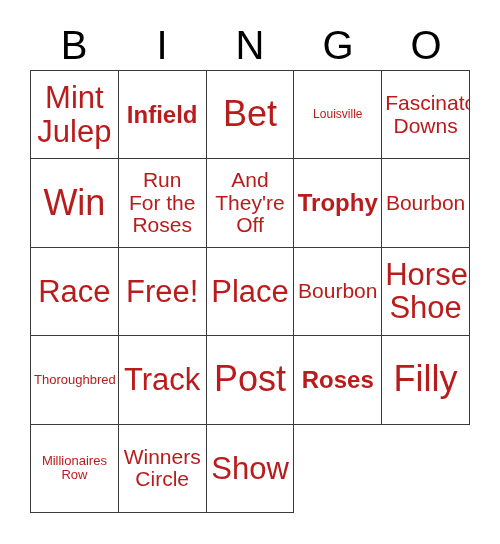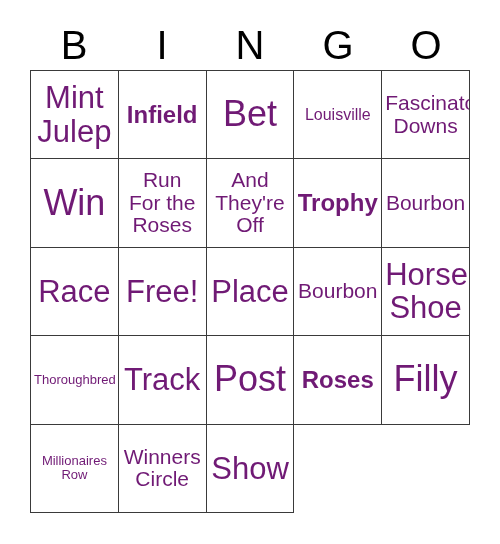--- a/index.html
+++ b/index.html
@@ -63,28 +63,28 @@
     text-align: center;
     padding: 1px 3px;
     overflow: hidden;
     background: #ffffff;
   }
   .cell .cell-text {
     display: block;
     width: 100%;
     line-height: 1.08;
     white-space: pre-line;
-    color: #701a75;
+    color: #b91c1c;
   }
   
   .fs-xl .cell-text { font-size: 36px; }
   .fs-lg .cell-text { font-size: 31px; }
   .fs-md .cell-text { font-size: 24px; font-weight: bold; }
   .fs-sm .cell-text { font-size: 21px; }
-  .fs-xs .cell-text { font-size: 16px; text-align: center; }
+  .fs-xs .cell-text { font-size: 12px; text-align: center; }
   .fs-xxs .cell-text { font-size: 13px; }
 </style>
 </head>
 <body>
 
 <div id="card">
 
   <div id="header-row">
     <div class="header-letter">B</div>
     <div class="header-letter">I</div>

